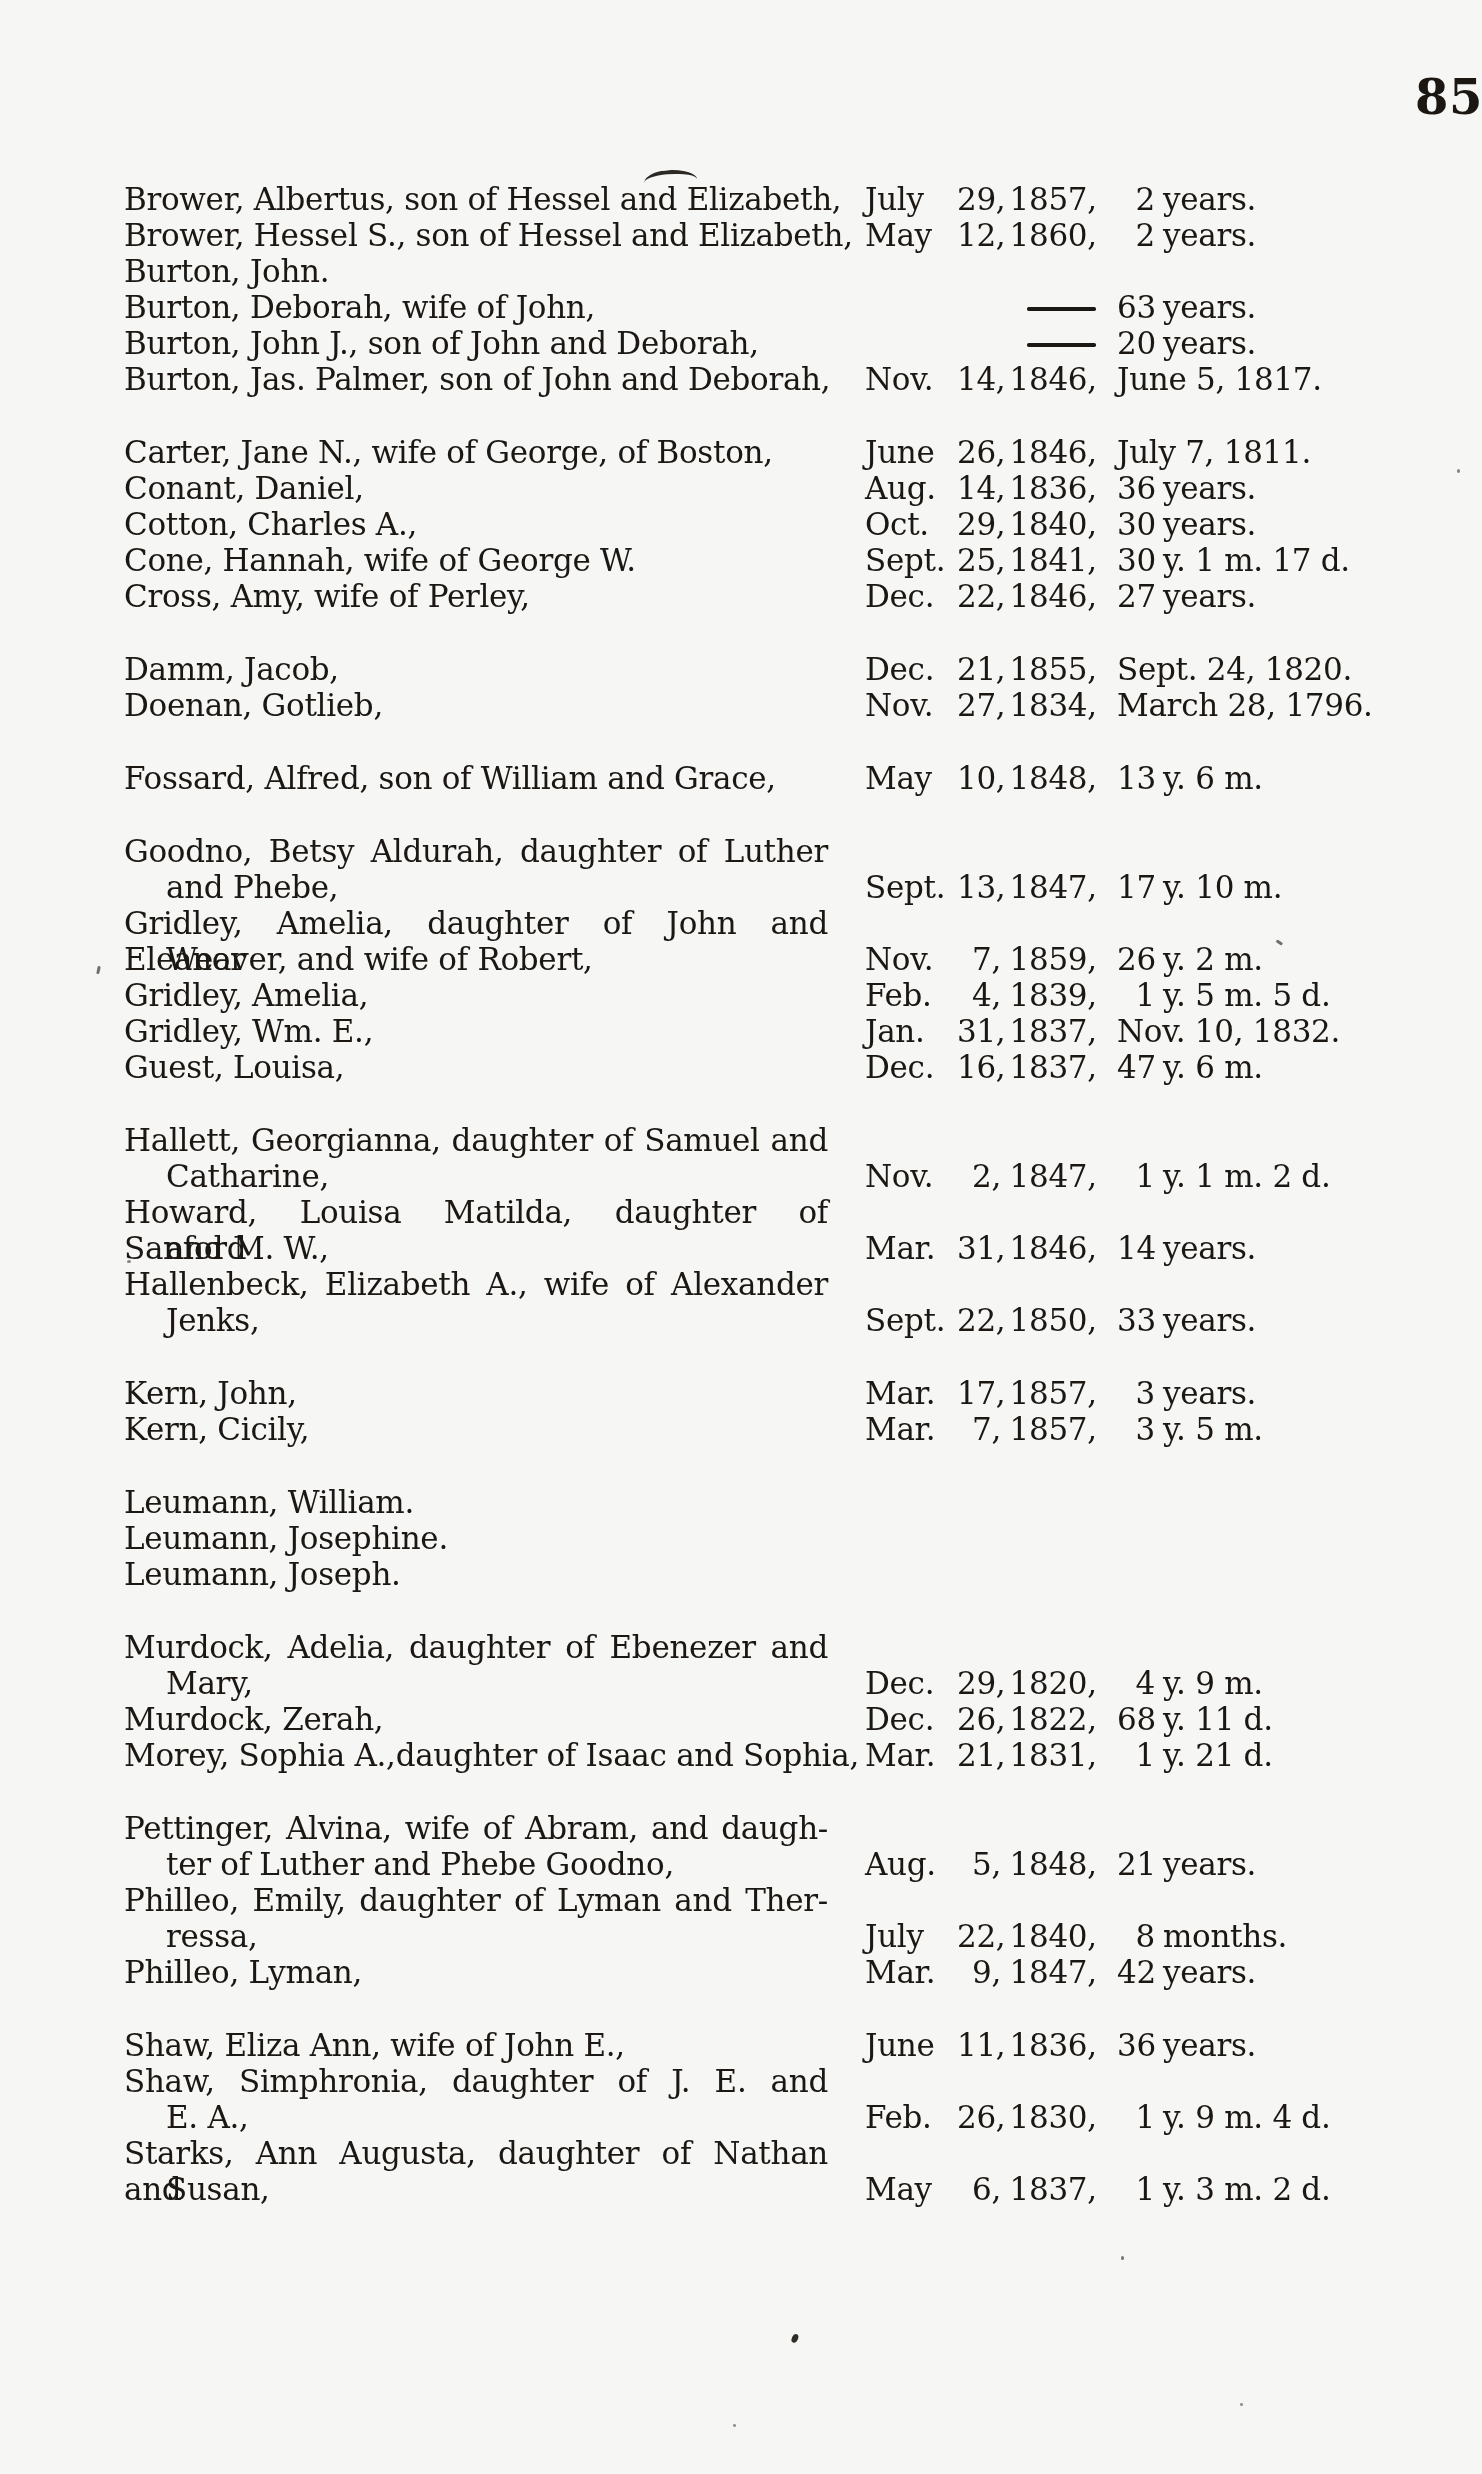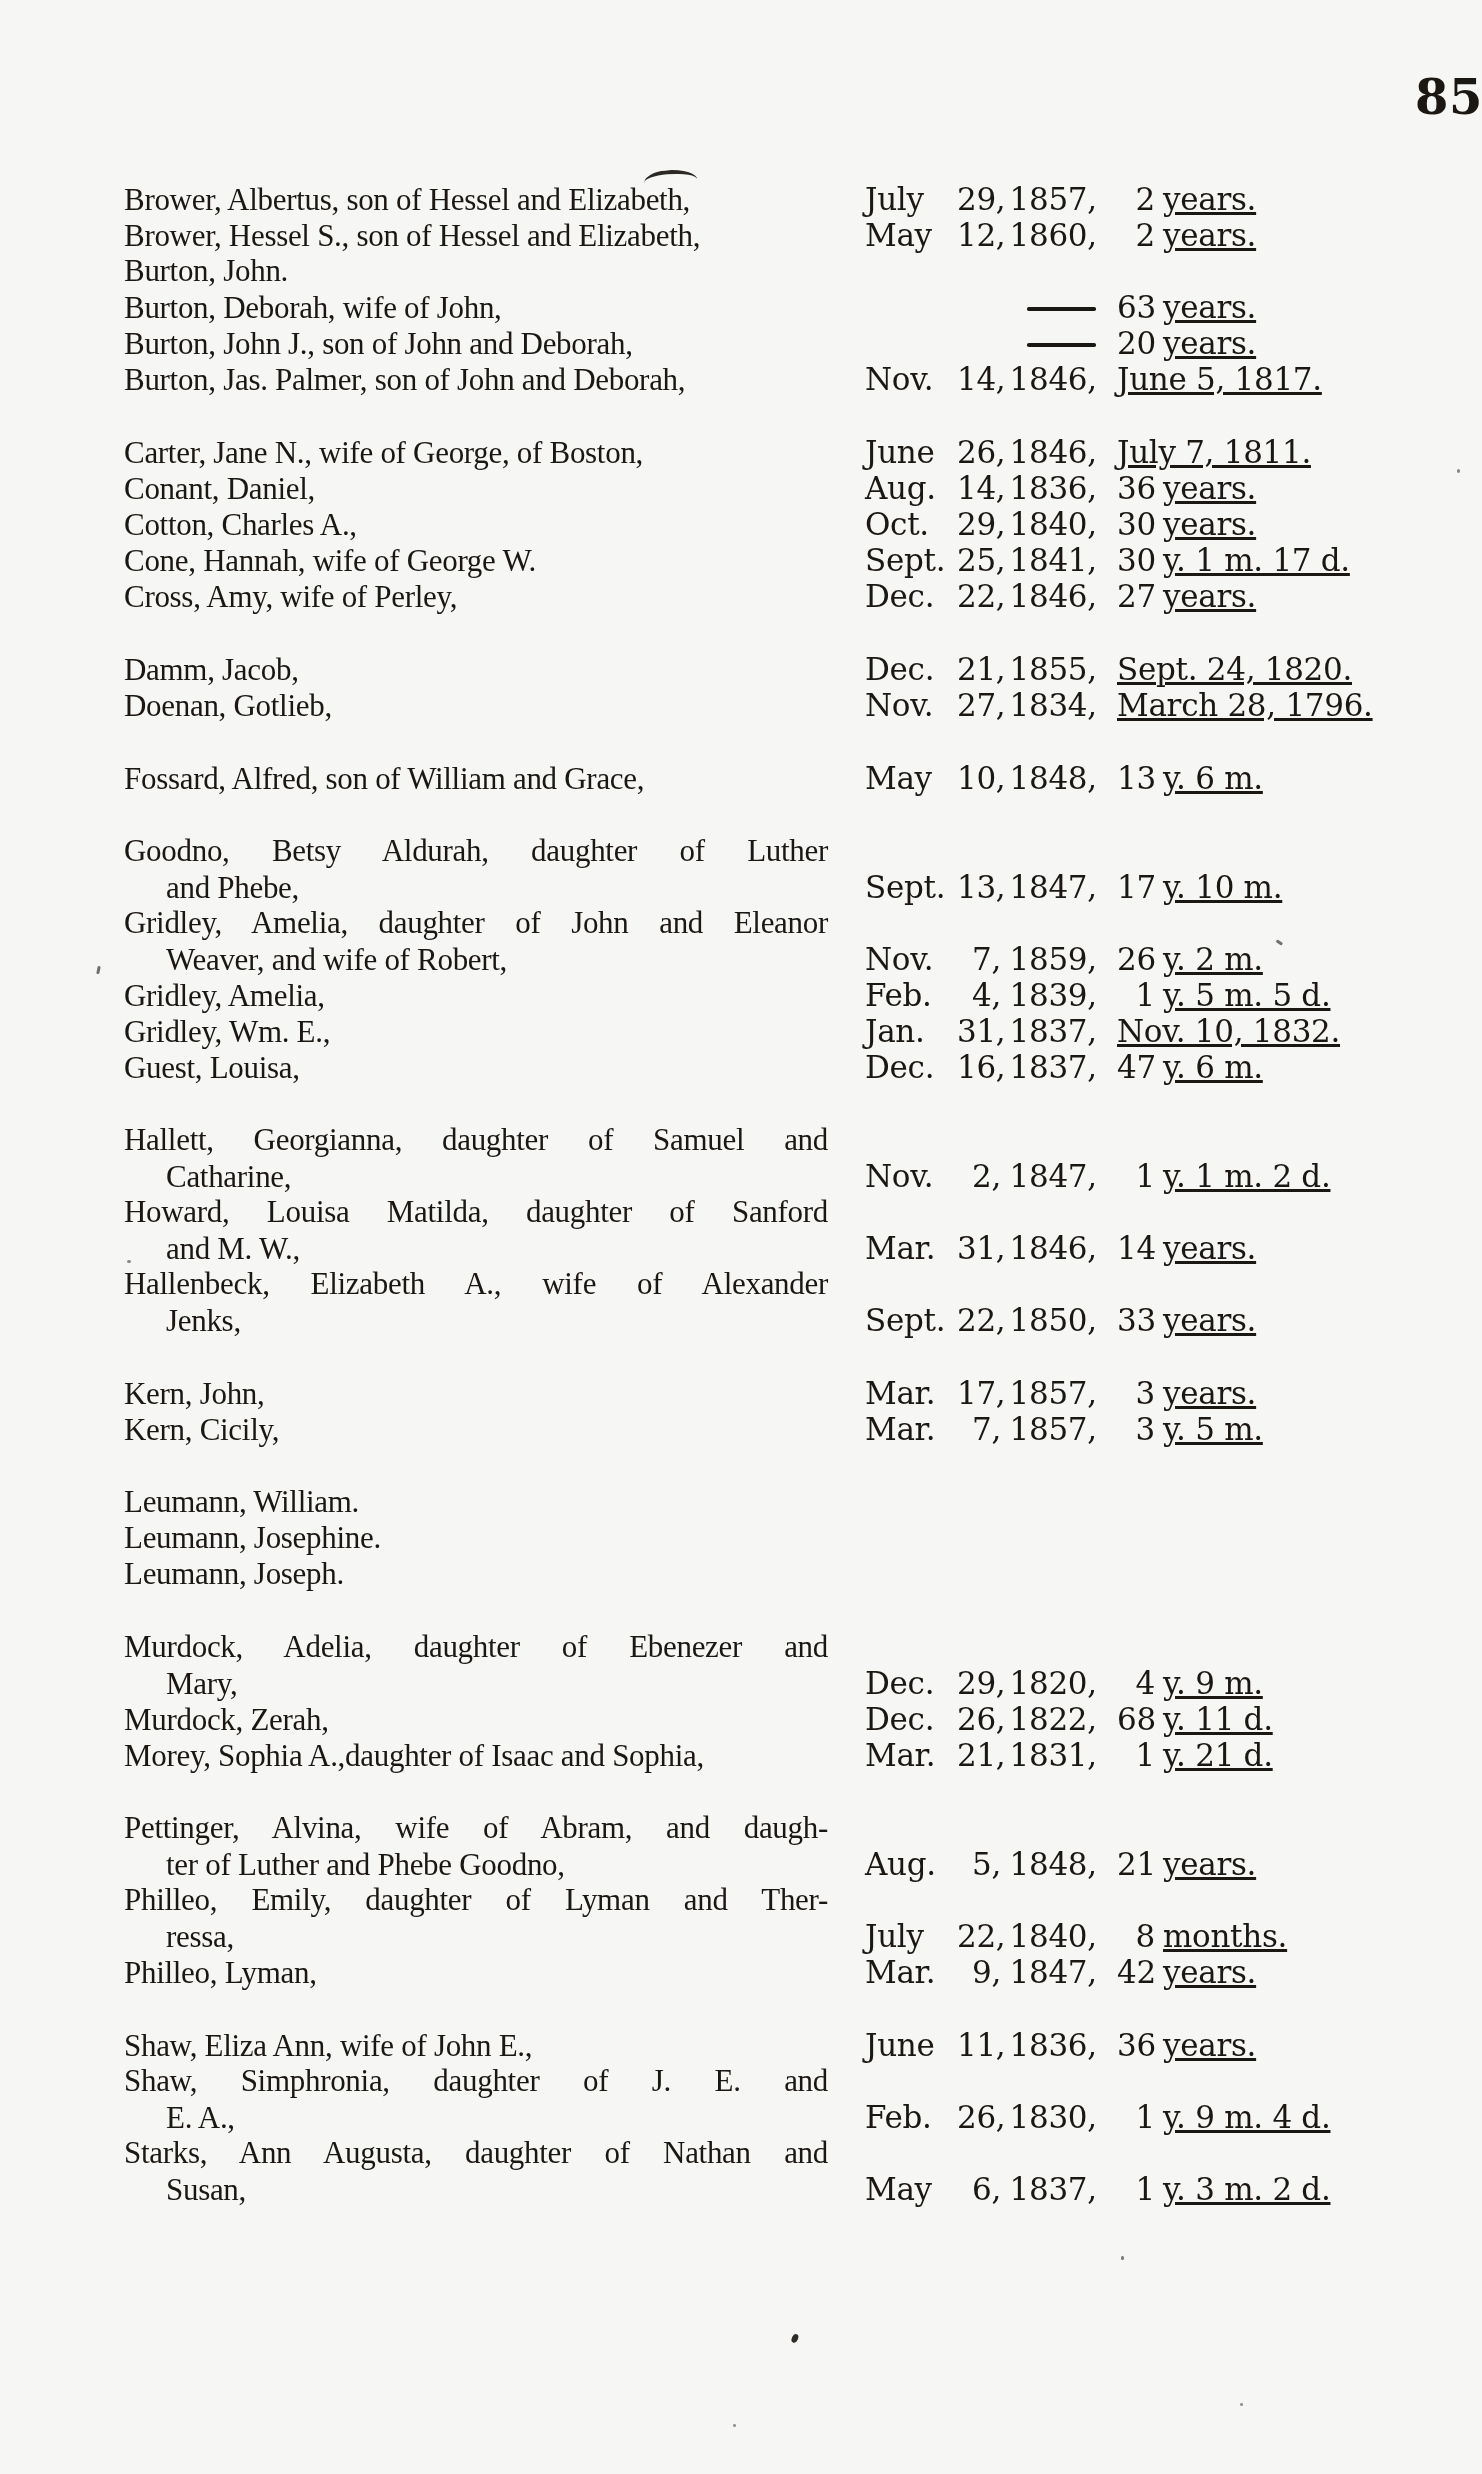--- a/index.html
+++ b/index.html
@@ -28,21 +28,20 @@
   .group:last-child{margin-bottom:0;}
   .row{
     display:flex;align-items:baseline;
     height:36px;line-height:36px;
     font-size:31px;letter-spacing:-0.3px;
     white-space:nowrap;
   }
   .name{
     flex:0 0 704px;width:704px;
     overflow:visible;
-    font-family:Liberation Serif, serif;
   }
   .name.justify{
     white-space:normal;
     text-align:justify;
     -moz-text-align-last:justify;
     text-align-last:justify;
   }
   .name.indent{padding-left:42px;box-sizing:border-box;}
   .date{
     flex:0 0 252px;width:252px;
@@ -51,21 +50,21 @@
   }
   .date.has-dash{text-align:right;padding-right:21px;}
   .month{display:inline-block;width:92px;}
   .day{display:inline-block;width:44px;text-align:right;}
   .year{display:inline-block;margin-left:8.6px;}
   .dash{
     display:inline-block;width:69px;height:4.3px;
     background:var(--ink);margin-bottom:6.8px;
     border-radius:1.8px;
   }
-  .age{flex:1 1 auto;text-decoration:underline;}
+  .age{flex:1 1 auto;}
   .anum{display:inline-block;width:38px;text-align:right;}
   .arest{margin-left:8px;}
   .arest.mfull{margin-left:0;margin-top:48px;}
   
   .smudge{
     position:absolute;left:644px;top:170px;width:53px;height:9.9px;
     border-top:4.9px solid var(--ink);
     border-radius:55% 70% 0 0 / 100% 100% 0 0;
     transform:rotate(-4deg);opacity:.92;
   }

